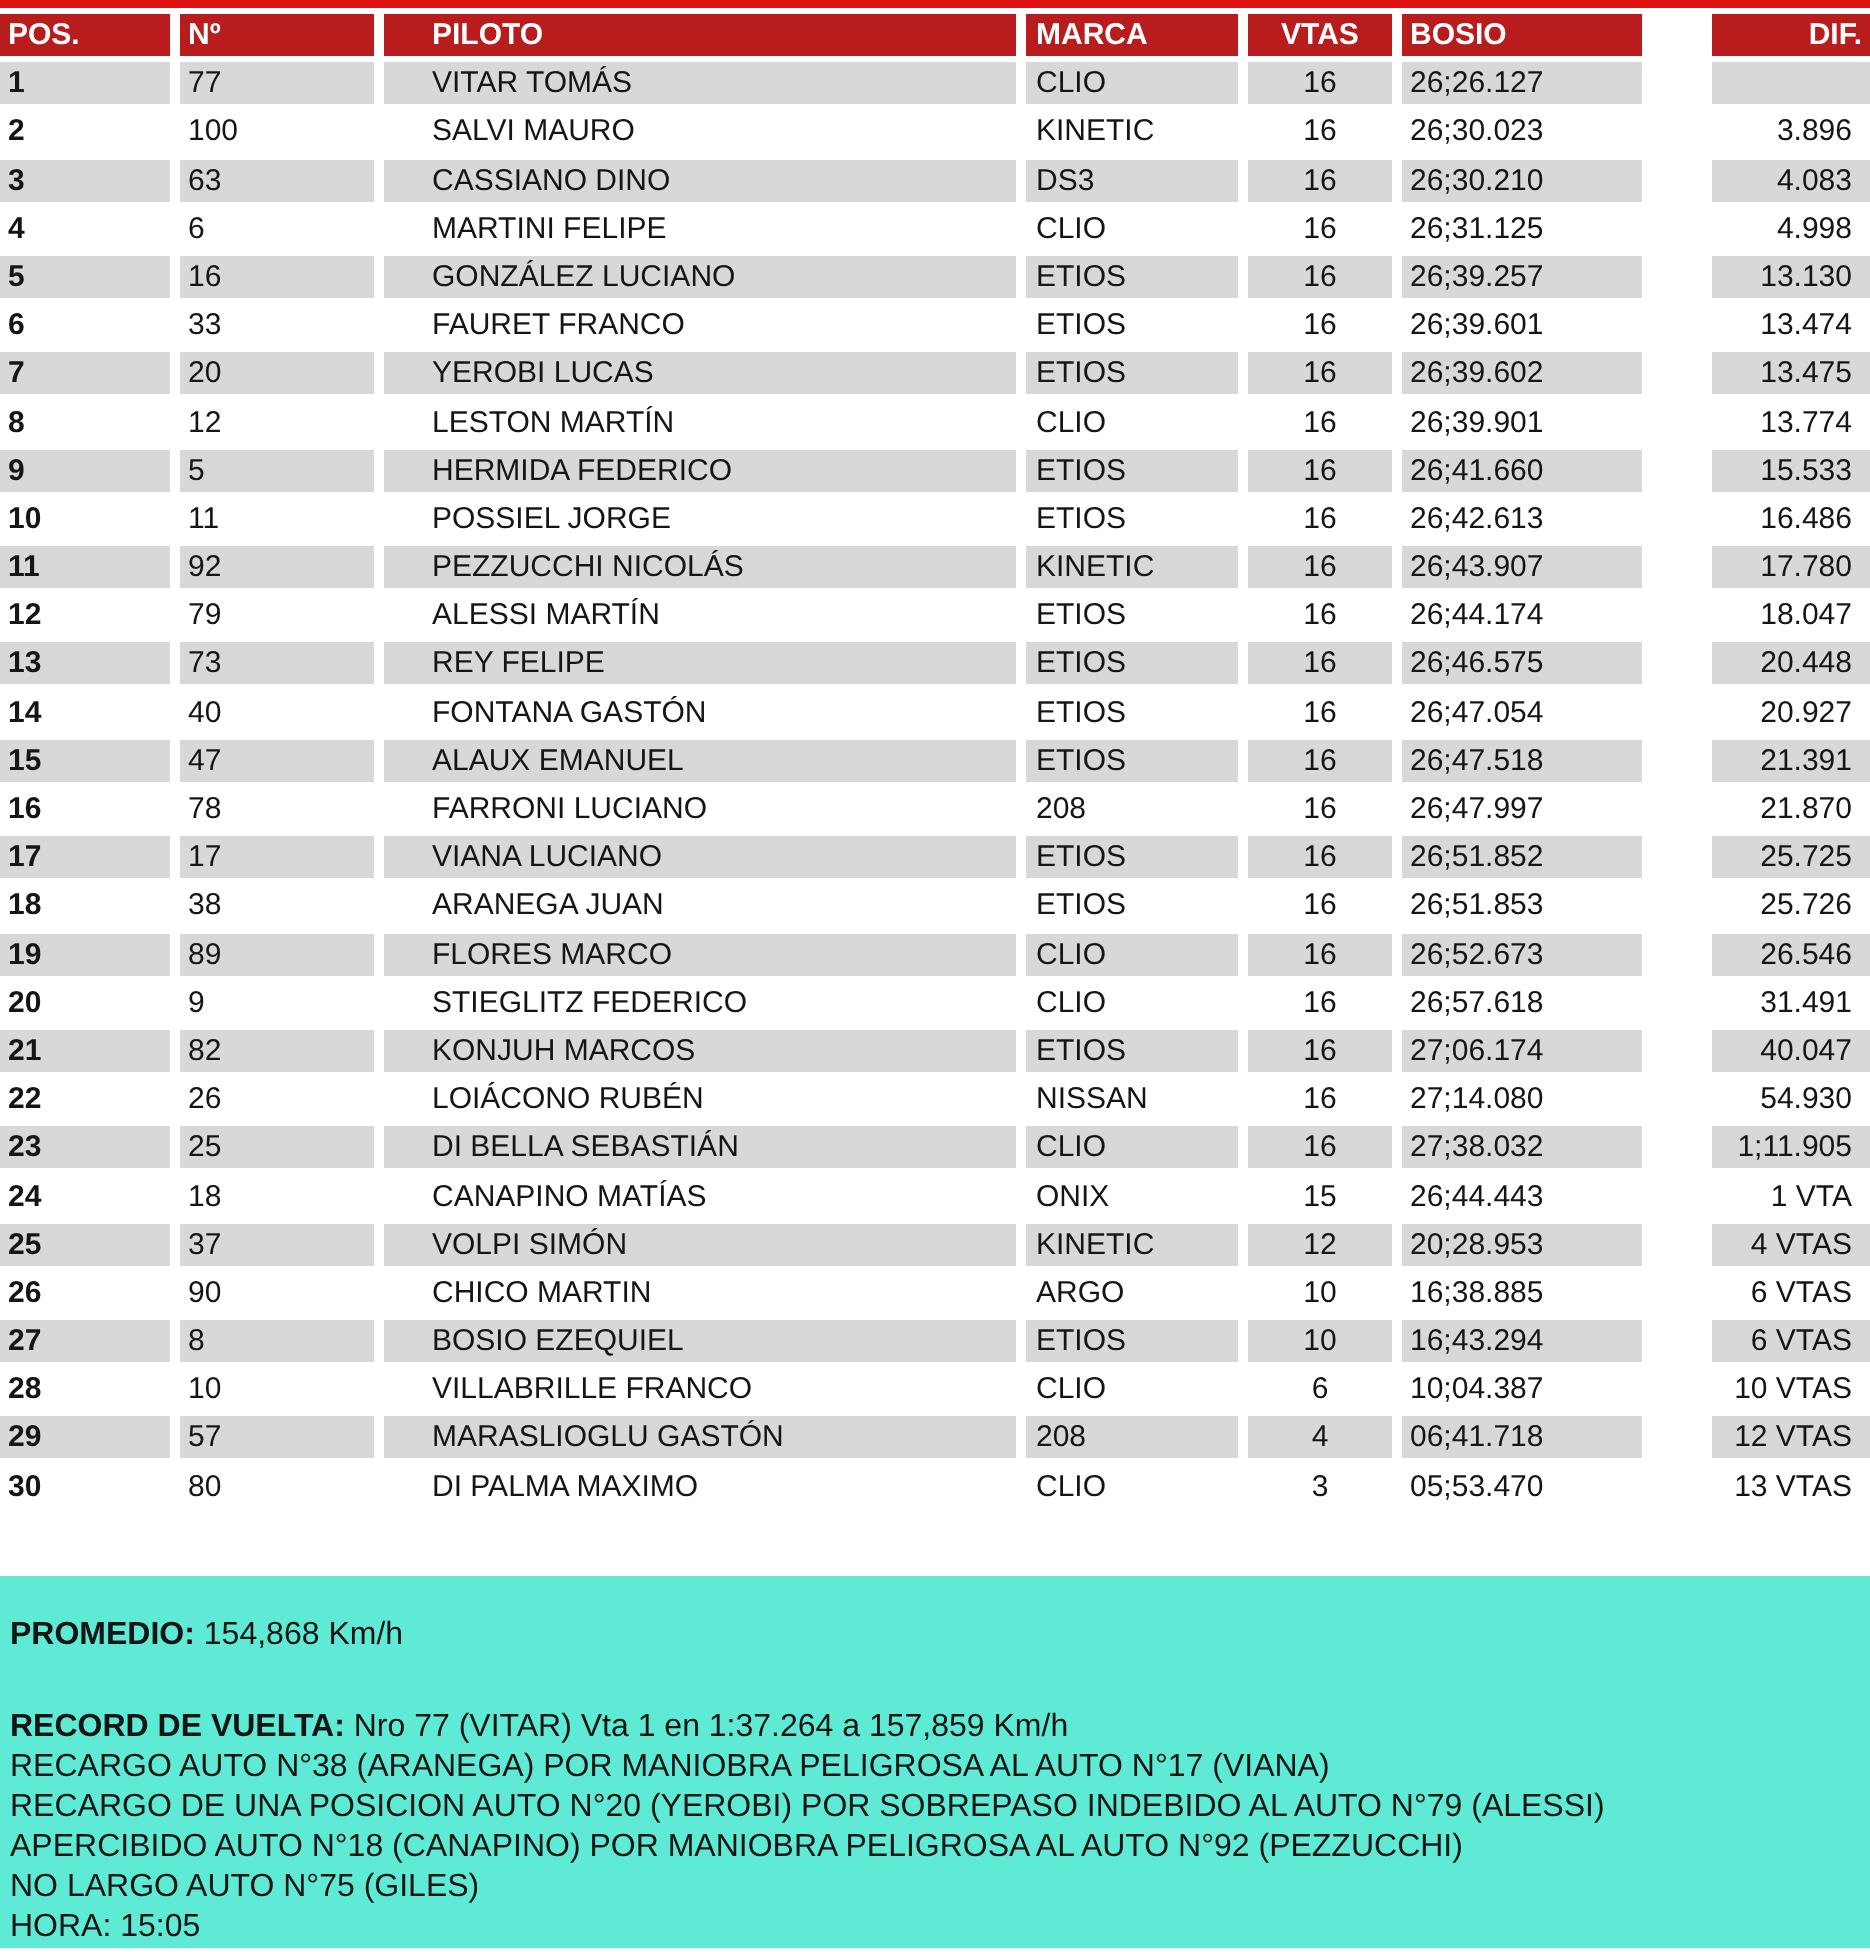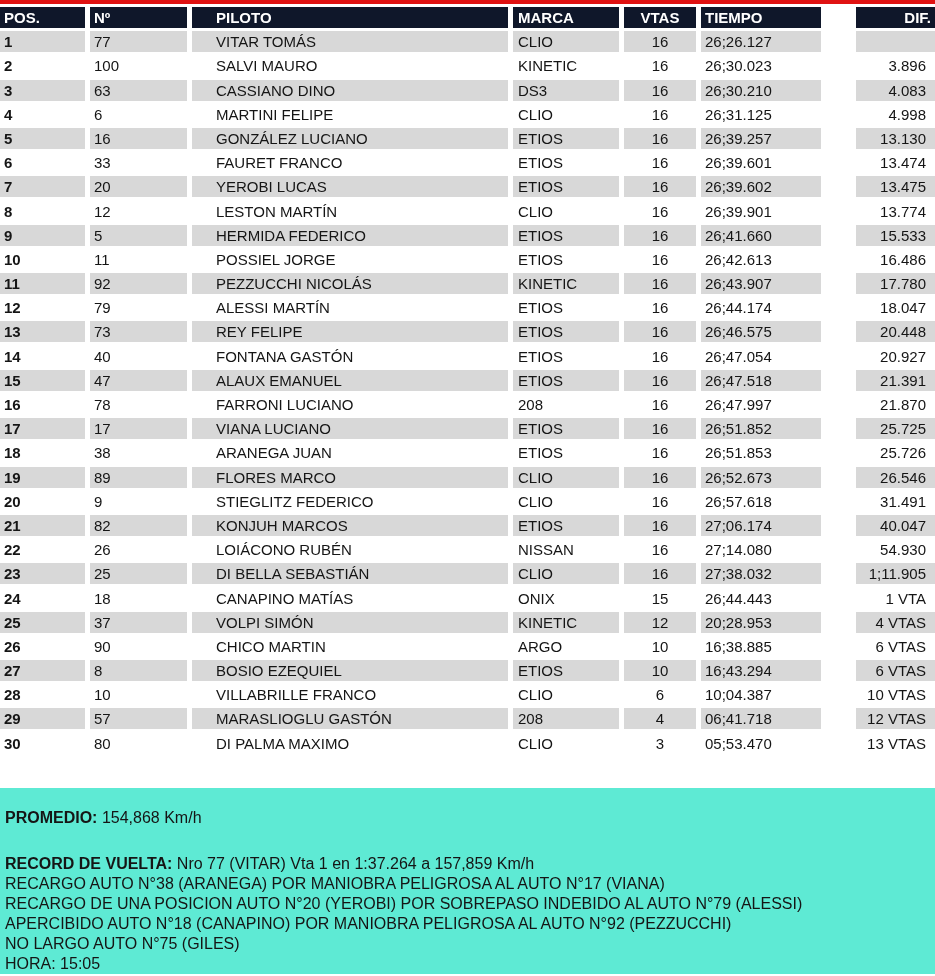--- a/index.html
+++ b/index.html
@@ -25,21 +25,21 @@
     column-gap: 5px;
     height: 21px;
     line-height: 21px;
     margin-bottom: 3.2px;
     font-size: 15px;
     white-space: nowrap;
   }
   .cell { overflow: hidden; }
 
   .header .cell {
-    background: #0f172a;
+    background: #b91c1c;
     color: #ffffff;
     font-weight: bold;
   }
   .row.odd .cell { background: #d8d8d8; }
   .row.even .cell { background: transparent; }
 
   .c-pos    { padding-left: 4px; font-weight: bold; }
   .c-num    { padding-left: 4px; }
   .c-piloto { padding-left: 24px; }
   .c-marca  { padding-left: 5px; }
@@ -71,21 +71,21 @@
 
   <div class="top-strip"></div>
 
   <div>
     <div class="row header">
       <div class="cell c-pos">POS.</div>
       <div class="cell c-num">Nº</div>
       <div class="cell c-piloto">PILOTO</div>
       <div class="cell c-marca">MARCA</div>
       <div class="cell c-vtas">VTAS</div>
-      <div class="cell c-tiempo">TIEMPO</div>
+      <div class="cell c-tiempo">BOSIO</div>
       <div class="cell c-dif">DIF.</div>
     </div>
     <div id="rows-container">
         <div class="row odd">
           <div class="cell c-pos">1</div>
           <div class="cell c-num">77</div>
           <div class="cell c-piloto">VITAR TOMÁS</div>
           <div class="cell c-marca">CLIO</div>
           <div class="cell c-vtas">16</div>
           <div class="cell c-tiempo">26;26.127</div>

